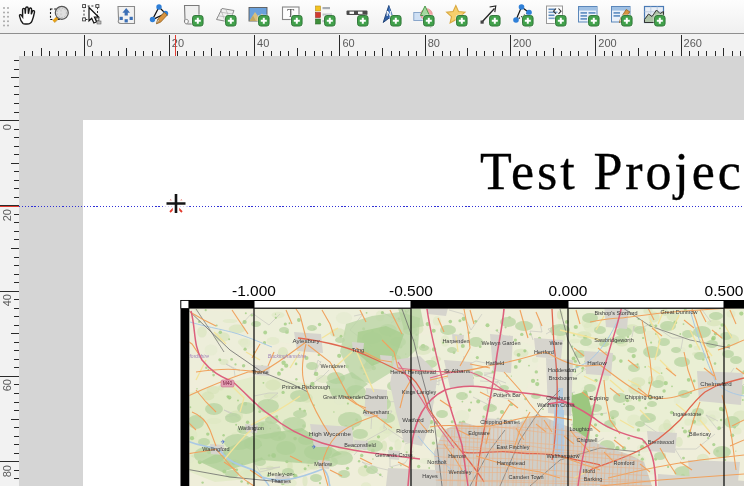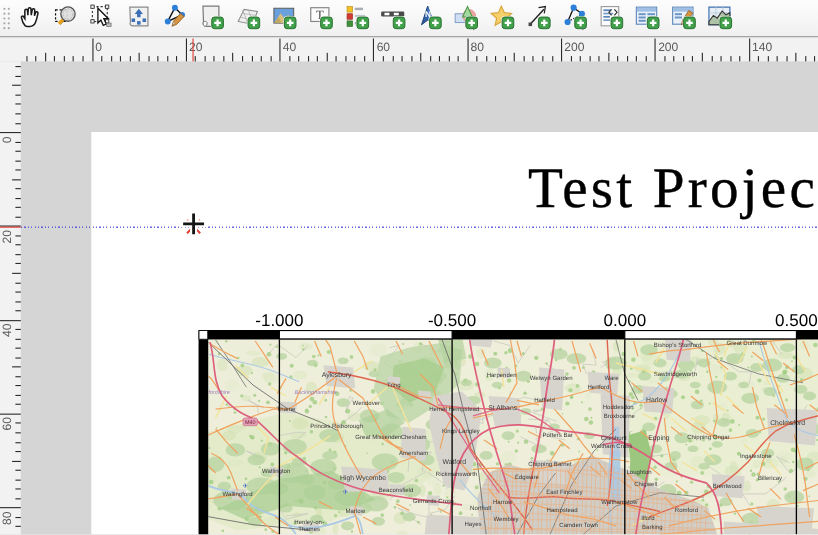--- a/index.html
+++ b/index.html
@@ -347,21 +347,21 @@
       <div style="position:absolute;left:603.8px;top:17px;width:1px;height:5px;background:#2a2a2a;"></div>
       <div style="position:absolute;left:612.4px;top:17px;width:1px;height:5px;background:#2a2a2a;"></div>
       <div style="position:absolute;left:620.9px;top:17px;width:1px;height:5px;background:#2a2a2a;"></div>
       <div style="position:absolute;left:629.4px;top:17px;width:1px;height:5px;background:#2a2a2a;"></div>
       <div style="position:absolute;left:637.9px;top:14px;width:1px;height:8px;background:#2a2a2a;"></div>
       <div style="position:absolute;left:646.5px;top:17px;width:1px;height:5px;background:#2a2a2a;"></div>
       <div style="position:absolute;left:655.0px;top:17px;width:1px;height:5px;background:#2a2a2a;"></div>
       <div style="position:absolute;left:663.5px;top:17px;width:1px;height:5px;background:#2a2a2a;"></div>
       <div style="position:absolute;left:672.1px;top:17px;width:1px;height:5px;background:#2a2a2a;"></div>
       <div style="position:absolute;left:680.6px;top:1px;width:1px;height:21px;background:#2a2a2a;"></div>
-      <div style="position:absolute;left:683.6px;top:2.5px;font-size:11px;color:#5a5a5a;">140</div>
+      <div style="position:absolute;left:683.6px;top:2.5px;font-size:11px;color:#5a5a5a;">260</div>
       <div style="position:absolute;left:689.1px;top:17px;width:1px;height:5px;background:#2a2a2a;"></div>
       <div style="position:absolute;left:697.7px;top:17px;width:1px;height:5px;background:#2a2a2a;"></div>
       <div style="position:absolute;left:706.2px;top:17px;width:1px;height:5px;background:#2a2a2a;"></div>
       <div style="position:absolute;left:714.7px;top:17px;width:1px;height:5px;background:#2a2a2a;"></div>
       <div style="position:absolute;left:723.3px;top:14px;width:1px;height:8px;background:#2a2a2a;"></div>
       <div style="position:absolute;left:731.8px;top:17px;width:1px;height:5px;background:#2a2a2a;"></div>
       <div style="position:absolute;left:740.3px;top:17px;width:1px;height:5px;background:#2a2a2a;"></div>
       <div style="position:absolute;left:175px;top:1px;width:1px;height:21px;background:#e03a30;"></div>
     </div>
   <div class="vruler" id="vruler">

